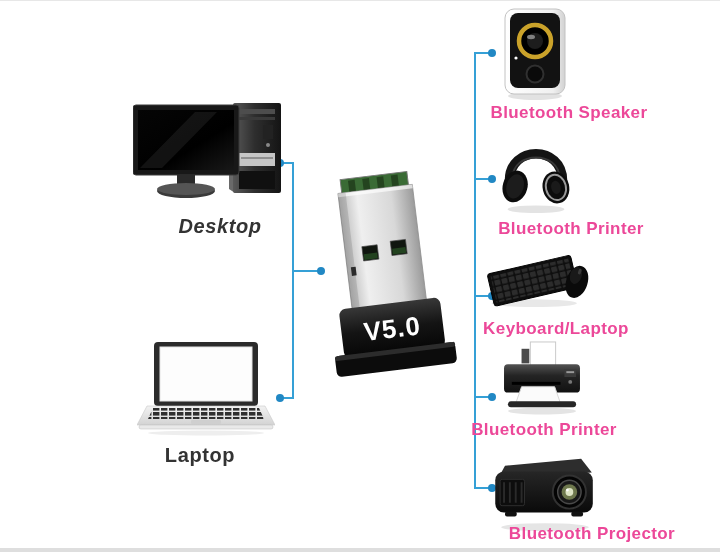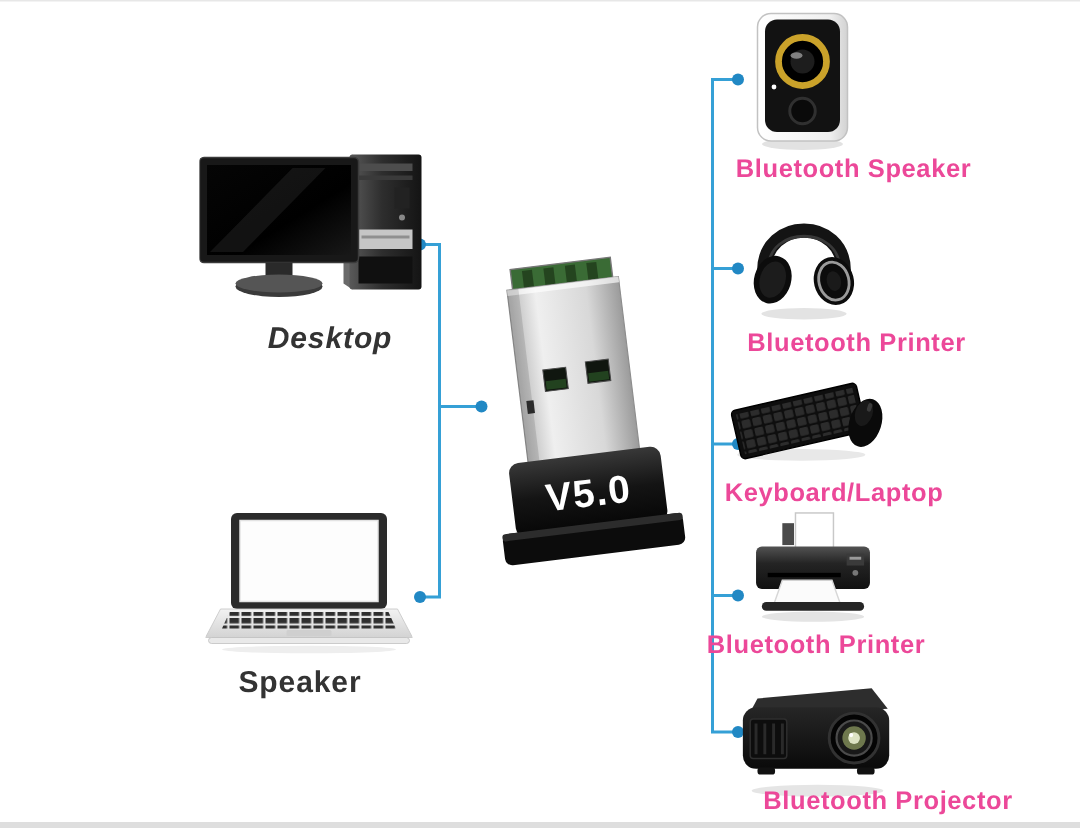--- a/index.html
+++ b/index.html
@@ -97,21 +97,21 @@
       </defs>
       <rect x="17" y="0" width="104" height="64" rx="4" fill="#2b2b2b"></rect>
       <rect x="23" y="5" width="92" height="54" fill="#fdfdfd" stroke="#e3e3e3"></rect>
       <polygon points="10,64 128,64 138,83 0,83" fill="url(#deckG)" stroke="#c9c9c9" stroke-width="0.6"></polygon>
       <polygon points="16,66 122,66 127,77 11,77" fill="url(#lapK)"></polygon>
       <rect x="54" y="78" width="30" height="4" rx="1" fill="#cfcfcf"></rect>
       <rect x="2" y="83" width="134" height="4" rx="2" fill="#e9e9e9" stroke="#bdbdbd" stroke-width="0.5"></rect>
       <ellipse cx="69" cy="91" rx="58" ry="2.5" fill="#eeeeee"></ellipse>
     </svg>
   </div>
-  <div class="dev-label big" style="left:200px;top:443px;">Speaker</div>
+  <div class="dev-label big" style="left:200px;top:443px;">Laptop</div>
 
   <div class="figure dongle-rot" style="left:314px;top:158px;">
     <svg width="144" height="216" viewBox="0 0 150 224">
       <defs>
         <linearGradient id="metalG" x1="0" y1="0" x2="1" y2="0">
           <stop offset="0" stop-color="#b9b9b9"></stop>
             <stop offset=".25" stop-color="#efefef"></stop>
           <stop offset=".7" stop-color="#d8d8d8"></stop>
             <stop offset="1" stop-color="#9b9b9b"></stop>
         </linearGradient>

